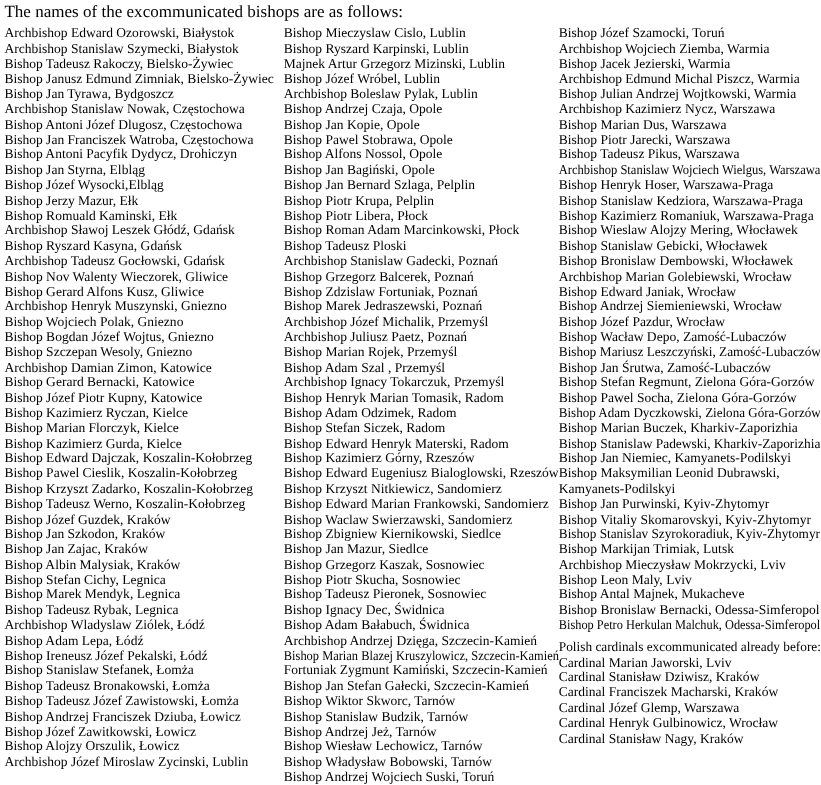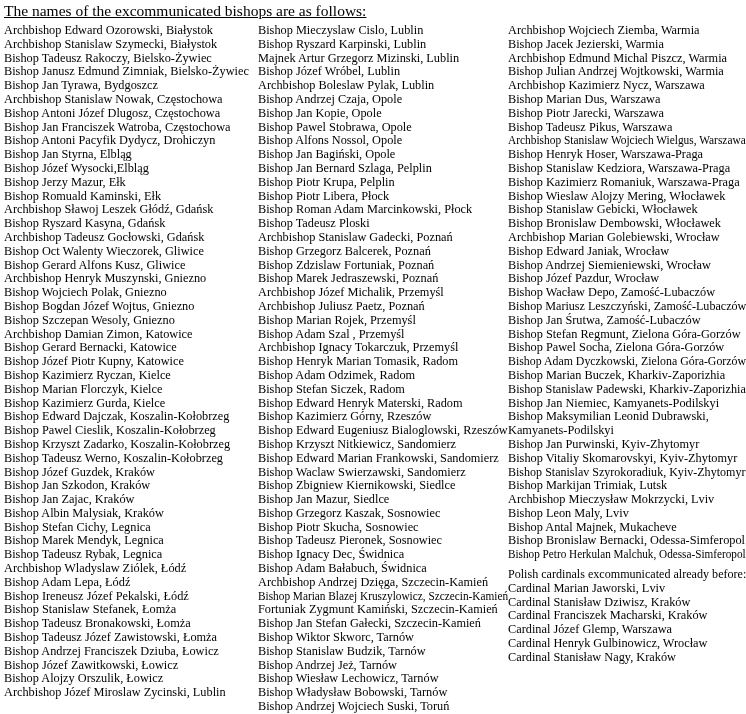--- a/index.html
+++ b/index.html
@@ -16,21 +16,20 @@
     padding: 2px 0 0 4px;
     overflow: hidden;
     background: #ffffff;
   }
   .title {
     font-size: 15.5px;
     font-weight: normal;
     margin: 0 0 4px 0;
     line-height: 18px;
     white-space: nowrap;
-    text-decoration: underline;
   }
   .columns {
     display: flex;
     align-items: flex-start;
   }
   .col { flex: 0 0 auto; }
   .col-0 { width: 254px; }
   .col-1 { width: 250px; }
   .col-2 { width: 238px; }
   .line {
@@ -57,21 +56,21 @@
         <div class="line">Bishop Antoni Józef Dlugosz, Częstochowa</div>
         <div class="line">Bishop Jan Franciszek Watroba, Częstochowa</div>
         <div class="line">Bishop Antoni Pacyfik Dydycz, Drohiczyn</div>
         <div class="line">Bishop Jan Styrna, Elbląg</div>
         <div class="line">Bishop Józef Wysocki,Elbląg</div>
         <div class="line">Bishop Jerzy Mazur, Ełk</div>
         <div class="line">Bishop Romuald Kaminski, Ełk</div>
         <div class="line">Archbishop Sławoj Leszek Głódź, Gdańsk</div>
         <div class="line">Bishop Ryszard Kasyna, Gdańsk</div>
         <div class="line">Archbishop Tadeusz Gocłowski, Gdańsk</div>
-        <div class="line">Bishop Oct Walenty Wieczorek, Gliwice</div>
+        <div class="line">Bishop Nov Walenty Wieczorek, Gliwice</div>
         <div class="line">Bishop Gerard Alfons Kusz, Gliwice</div>
         <div class="line">Archbishop Henryk Muszynski, Gniezno</div>
         <div class="line">Bishop Wojciech Polak, Gniezno</div>
         <div class="line">Bishop Bogdan Józef Wojtus, Gniezno</div>
         <div class="line">Bishop Szczepan Wesoly, Gniezno</div>
         <div class="line">Archbishop Damian Zimon, Katowice</div>
         <div class="line">Bishop Gerard Bernacki, Katowice</div>
         <div class="line">Bishop Józef Piotr Kupny, Katowice</div>
         <div class="line">Bishop Kazimierz Ryczan, Kielce</div>
         <div class="line">Bishop Marian Florczyk, Kielce</div>
@@ -144,20 +143,21 @@
         <div class="line">Fortuniak Zygmunt Kamiński, Szczecin-Kamień</div>
         <div class="line">Bishop Jan Stefan Gałecki, Szczecin-Kamień</div>
         <div class="line">Bishop Wiktor Skworc, Tarnów</div>
         <div class="line">Bishop Stanislaw Budzik, Tarnów</div>
         <div class="line">Bishop Andrzej Jeż, Tarnów</div>
         <div class="line">Bishop Wiesław Lechowicz, Tarnów</div>
         <div class="line">Bishop Władysław Bobowski, Tarnów</div>
         <div class="line">Bishop Andrzej Wojciech Suski, Toruń</div>
       </div>
     <div class="col col-2">
+        <div class="line">Bishop Józef Szamocki, Toruń</div>
         <div class="line">Archbishop Wojciech Ziemba, Warmia</div>
         <div class="line">Bishop Jacek Jezierski, Warmia</div>
         <div class="line">Archbishop Edmund Michal Piszcz, Warmia</div>
         <div class="line">Bishop Julian Andrzej Wojtkowski, Warmia</div>
         <div class="line">Archbishop Kazimierz Nycz, Warszawa</div>
         <div class="line">Bishop Marian Dus, Warszawa</div>
         <div class="line">Bishop Piotr Jarecki, Warszawa</div>
         <div class="line">Bishop Tadeusz Pikus, Warszawa</div>
         <div class="line" style="transform: scaleX(0.926); transform-origin: left center;">Archbishop Stanislaw Wojciech Wielgus, Warszawa</div>
         <div class="line">Bishop Henryk Hoser, Warszawa-Praga</div>

